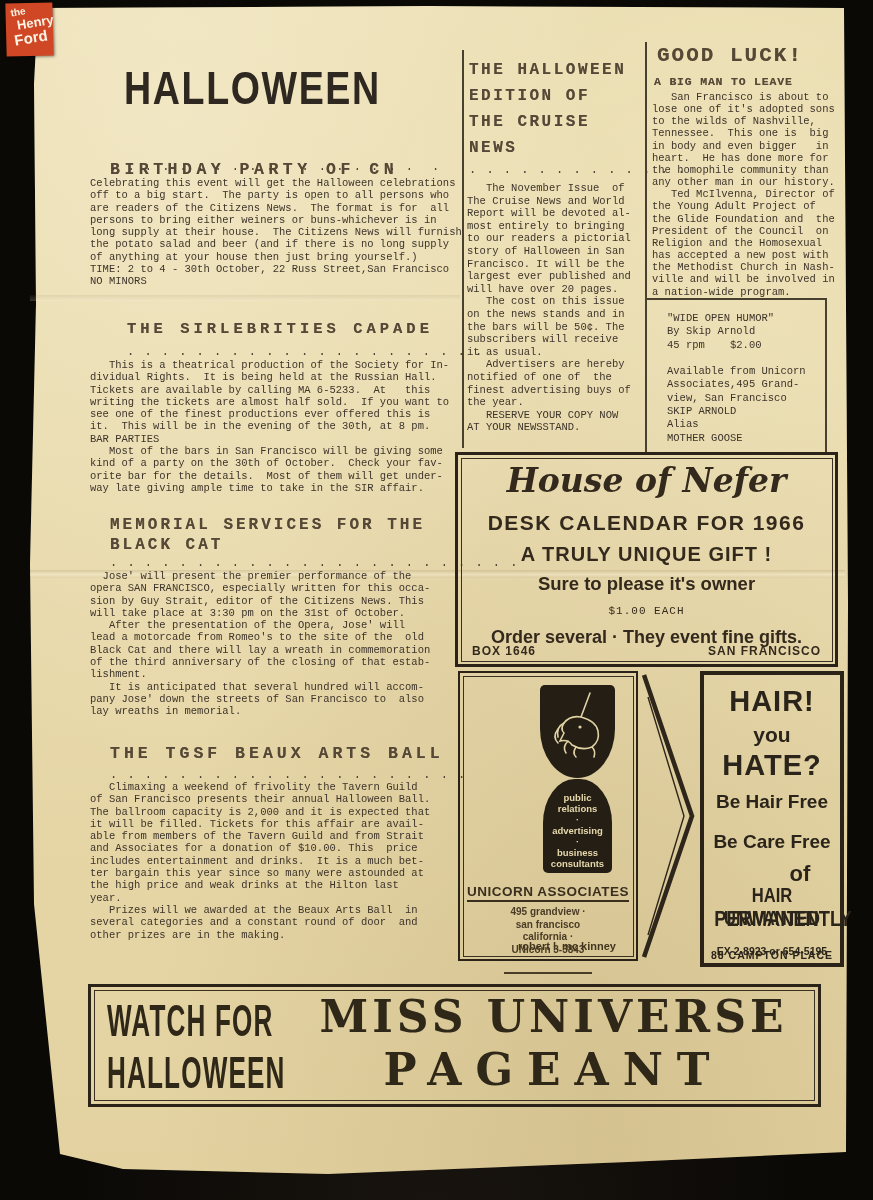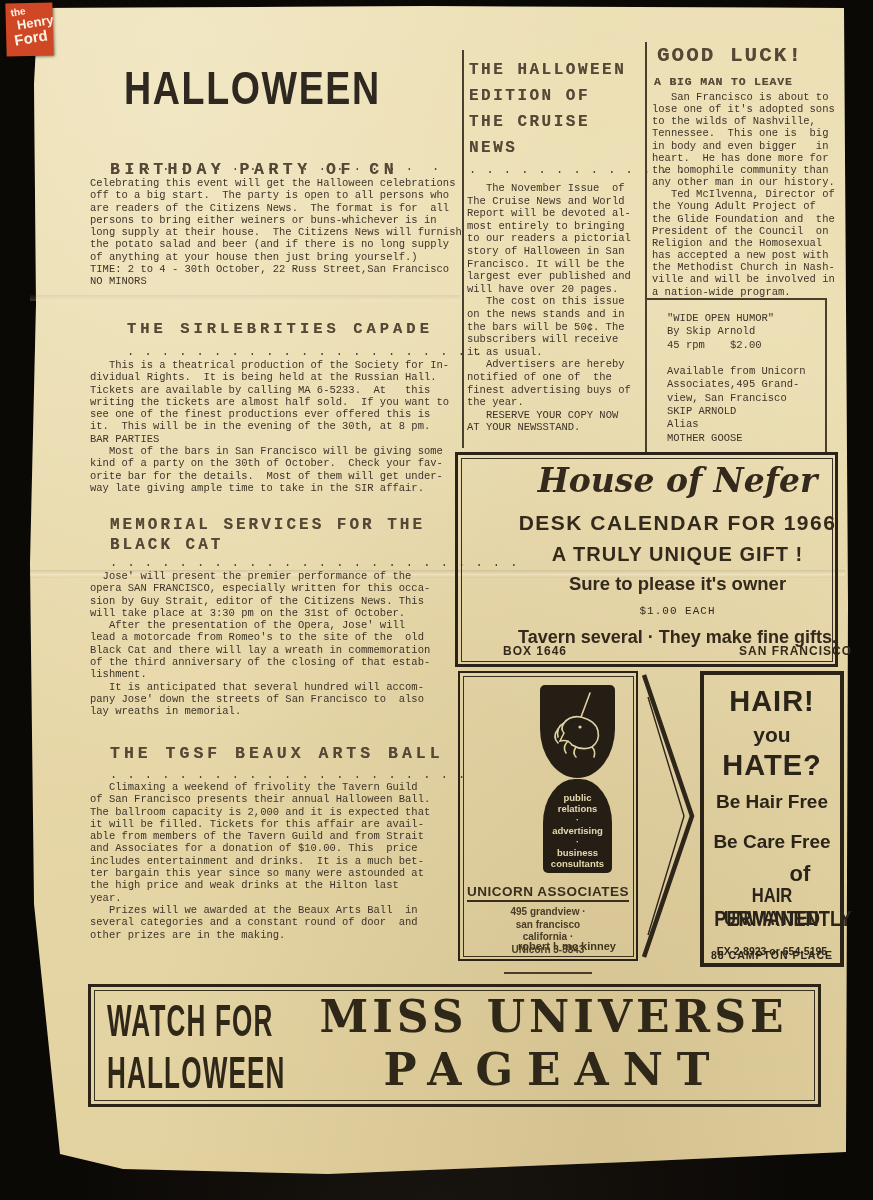--- a/index.html
+++ b/index.html
@@ -64,21 +64,21 @@
   .cruise-body{left:467px;top:182px;width:174px;line-height:12.6px;}
 
   .gl-title{left:657px;top:44px;font-size:21px;letter-spacing:2px;}
   .gl-sub{left:654px;top:75px;font-size:11.5px;letter-spacing:.8px;}
   .gl-body{left:652px;top:91px;width:186px;line-height:12.15px;}
   .woh-body{left:667px;top:312px;width:162px;line-height:13.3px;}
 
   .adbox{position:absolute;border:3px solid #2b2317;}
   .adbox::before{content:'';position:absolute;inset:2.5px;border:1px solid #3a3122;pointer-events:none;}
   .nefer-box{left:455px;top:452px;width:377px;height:209px;border-width:3.5px;}
-  .nefer-box div{position:absolute;width:100%;text-align:center;color:#33291c;margin-left:31px;}
+  .nefer-box div{position:absolute;width:100%;text-align:center;color:#33291c;}
   .nefer-name{top:6px;font-family:"DejaVu Serif","Liberation Serif",serif;
     font-style:italic;font-weight:bold;font-size:33px;}
   .nefer-l1{top:56px;font-size:21px;font-weight:bold;letter-spacing:1.5px;}
   .nefer-l2{top:88px;font-size:20px;font-weight:bold;letter-spacing:1px;}
   .nefer-l3{top:118px;font-size:18.5px;font-weight:bold;}
   .nefer-price{top:150px;font-family:"Liberation Mono",monospace;font-size:11px;letter-spacing:1px;}
   .nefer-l4{top:172px;font-size:18px;font-weight:bold;}
   .nefer-bottom{bottom:6px;left:0;display:flex;justify-content:space-between;
     padding:0 14px;box-sizing:border-box;font-size:12px;font-weight:bold;letter-spacing:1px;}
 
@@ -259,21 +259,21 @@
 SKIP ARNOLD
 Alias
 MOTHER GOOSE</div>
 
   <div class="adbox nefer-box">
     <div class="nefer-name">House of Nefer</div>
     <div class="nefer-l1">DESK CALENDAR FOR 1966</div>
     <div class="nefer-l2">A TRULY UNIQUE GIFT !</div>
     <div class="nefer-l3">Sure to please it's owner</div>
     <div class="nefer-price">$1.00 EACH</div>
-    <div class="nefer-l4">Tavern several · They make fine gifts.</div>
+    <div class="nefer-l4">Order several · They event fine gifts.</div>
     <div class="nefer-bottom">
       <span>BOX 1646</span>
       <span>SAN FRANCISCO</span>
     </div>
   </div>
 
   <div class="adbox uni-box">
     <div class="uni-black uni-top">
       <svg width="75" height="93" viewBox="0 0 75 93">
         <g fill="none" stroke="#e0d2a4" stroke-width="1.6" stroke-linecap="round">

